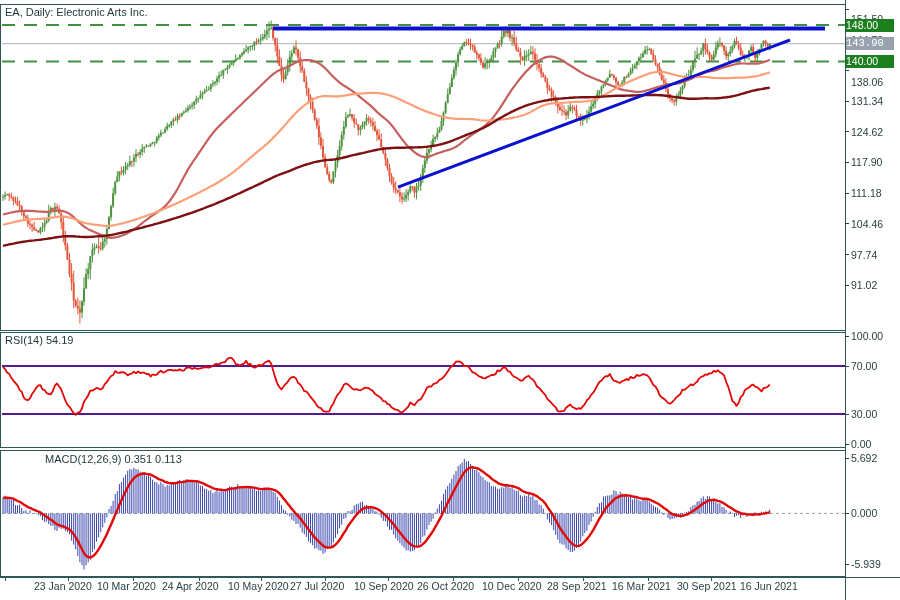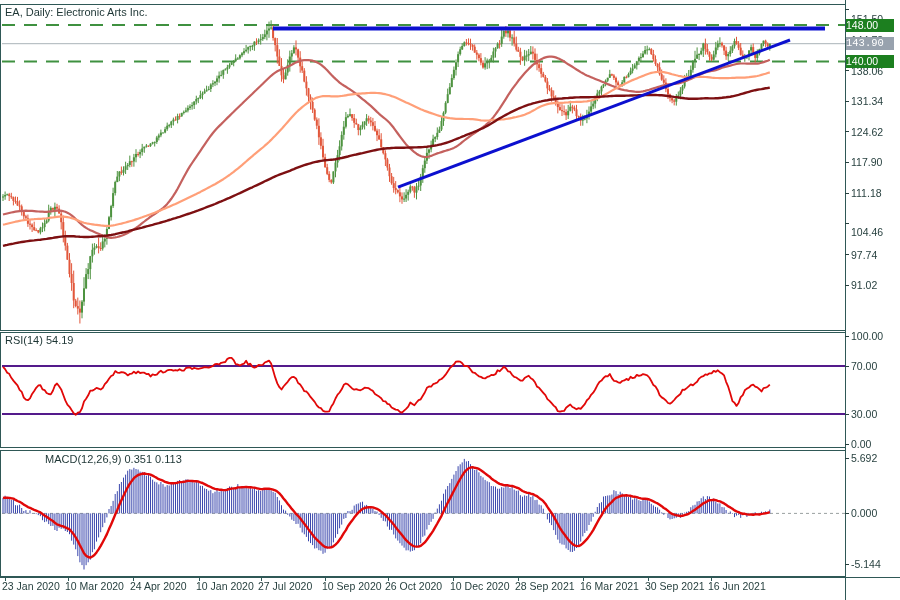--- a/index.html
+++ b/index.html
@@ -5,21 +5,21 @@
   html,body{margin:0;padding:0;background:#fff;}
   #chart-window{position:relative;width:900px;height:600px;background:#fff;overflow:hidden;
     font-family:"Liberation Sans",sans-serif;}
   .panel{position:absolute;left:0;background:transparent;border:1px solid #2f5856;box-sizing:border-box;z-index:1;}
   #svgwrap{position:absolute;left:0;top:0;width:900px;height:600px;z-index:2;pointer-events:none;}
   .pane-label{position:absolute;z-index:3;font-size:11px;color:#1d3534;white-space:nowrap;}
   #labels{position:absolute;left:0;top:0;width:900px;height:600px;z-index:3;pointer-events:none;}
   .tick-label{position:absolute;font-size:10.5px;color:#27403f;white-space:nowrap;}
   .tick-mark{position:absolute;width:4px;height:1px;background:#27403f;}
   .vtick{position:absolute;width:1px;height:3px;background:#2f5856;}
-  .date-label{position:absolute;font-size:10.5px;color:#27403f;white-space:nowrap;top:580px;}
+  .date-label{position:absolute;font-size:10.5px;color:#27403f;white-space:nowrap;top:580px;margin-left:32px;}
   .badge{position:absolute;left:846px;width:48px;height:13px;z-index:4;color:#fff;
     font-size:10.5px;line-height:13px;box-sizing:border-box;}
   .badge.green{background:#1c7f1f;}
   .badge.gray{background:#98a2ae;font-family:Liberation Mono, monospace;}
   #axis-line{position:absolute;left:845px;top:0;width:1px;height:600px;background:#2f5856;z-index:1;}
   #date-strip{position:absolute;left:0;top:577px;width:900px;height:23px;border-top:1px solid #2f5856;z-index:1;}
 </style>
 </head>
 <body>
 
@@ -1176,60 +1176,60 @@
   <span class="pane-label" style="left:5px;top:6px;">EA, Daily:  Electronic Arts Inc.</span>
   <span class="pane-label" style="left:5px;top:334px;">RSI(14) 54.19</span>
   <span class="pane-label" style="left:5px;top:453px;margin-left:40px;">MACD(12,26,9) 0.351 0.113</span>
 
   <div id="labels">
       <div class="tick-mark" style="left: 845px; top: 8.5px;"></div>
       <div class="tick-label" style="left: 851px; top: 13px;">151.50</div>
       <div class="tick-mark" style="left: 845px; top: 39.2px;"></div>
       <div class="tick-label" style="left: 851px; top: 33.7px;">144.78</div>
       <div class="tick-mark" style="left: 845px; top: 69.9px;"></div>
-      <div class="tick-label" style="left: 851px; top: 65px;">138.06</div>
+      <div class="tick-label" style="left: 851px; top: 76px;">138.06</div>
       <div class="tick-mark" style="left: 845px; top: 100.6px;"></div>
       <div class="tick-label" style="left: 851px; top: 95.1px;">131.34</div>
       <div class="tick-mark" style="left: 845px; top: 131.2px;"></div>
       <div class="tick-label" style="left: 851px; top: 125.7px;">124.62</div>
       <div class="tick-mark" style="left: 845px; top: 161.9px;"></div>
       <div class="tick-label" style="left: 851px; top: 156.4px;">117.90</div>
       <div class="tick-mark" style="left: 845px; top: 192.6px;"></div>
       <div class="tick-label" style="left: 851px; top: 187.1px;">111.18</div>
       <div class="tick-mark" style="left: 845px; top: 223.3px;"></div>
-      <div class="tick-label" style="left: 851px; top: 226px; text-align: center;">104.46</div>
+      <div class="tick-label" style="left: 851px; top: 218px; text-align: center;">104.46</div>
       <div class="tick-mark" style="left: 845px; top: 254px;"></div>
       <div class="tick-label" style="left: 851px; top: 248.5px;">97.74</div>
       <div class="tick-mark" style="left: 845px; top: 284.7px;"></div>
       <div class="tick-label" style="left: 851px; top: 279.2px;">91.02</div>
       <div class="tick-mark" style="left: 845px; top: 335.5px;"></div>
       <div class="tick-label" style="left: 851px; top: 330px;">100.00</div>
       <div class="tick-mark" style="left: 845px; top: 365.5px;"></div>
       <div class="tick-label" style="left: 851px; top: 360px;">70.00</div>
       <div class="tick-mark" style="left: 845px; top: 413.5px;"></div>
       <div class="tick-label" style="left: 851px; top: 408px;">30.00</div>
       <div class="tick-mark" style="left: 845px; top: 443.5px;"></div>
       <div class="tick-label" style="left: 851px; top: 438px;">0.00</div>
       <div class="tick-mark" style="left: 845px; top: 457.5px;"></div>
       <div class="tick-label" style="left: 851px; top: 452px;">5.692</div>
       <div class="tick-mark" style="left: 845px; top: 512.9px;"></div>
       <div class="tick-label" style="left: 851px; top: 507.4px;">0.000</div>
       <div class="tick-mark" style="left: 845px; top: 563.5px;"></div>
-      <div class="tick-label" style="left: 851px; top: 558px;">-5.144</div>
+      <div class="tick-label" style="left: 851px; top: 558px;">-5.939</div>
       <div class="badge green" style="top: 18.5px;">148.00</div>
       <div class="badge gray" style="top: 37.2px;">143.90</div>
       <div class="badge green" style="top: 55px;">140.00</div>
       <div class="vtick" style="left: 5px; top: 578px;"></div>
       <div class="date-label" style="left: 2px;">23 Jan 2020</div>
       <div class="vtick" style="left: 68px; top: 578px;"></div>
       <div class="date-label" style="left: 65px;">10 Mar 2020</div>
       <div class="vtick" style="left: 133px; top: 578px;"></div>
       <div class="date-label" style="left: 130px;">24 Apr 2020</div>
       <div class="vtick" style="left: 199px; top: 578px;"></div>
-      <div class="date-label" style="left: 196px;">10 Jan 2020</div>
+      <div class="date-label" style="left: 196px;">10 May 2020</div>
       <div class="vtick" style="left: 261px; top: 578px;"></div>
       <div class="date-label" style="left: 258px;">27 Jul 2020</div>
       <div class="vtick" style="left: 325px; top: 578px;"></div>
       <div class="date-label" style="left: 322px;">10 Sep 2020</div>
       <div class="vtick" style="left: 388px; top: 578px;"></div>
       <div class="date-label" style="left: 385px;">26 Oct 2020</div>
       <div class="vtick" style="left: 453px; top: 578px;"></div>
       <div class="date-label" style="left: 450px;">10 Dec 2020</div>
       <div class="vtick" style="left: 518px; top: 578px;"></div>
       <div class="date-label" style="left: 515px;">28 Sep 2021</div>

